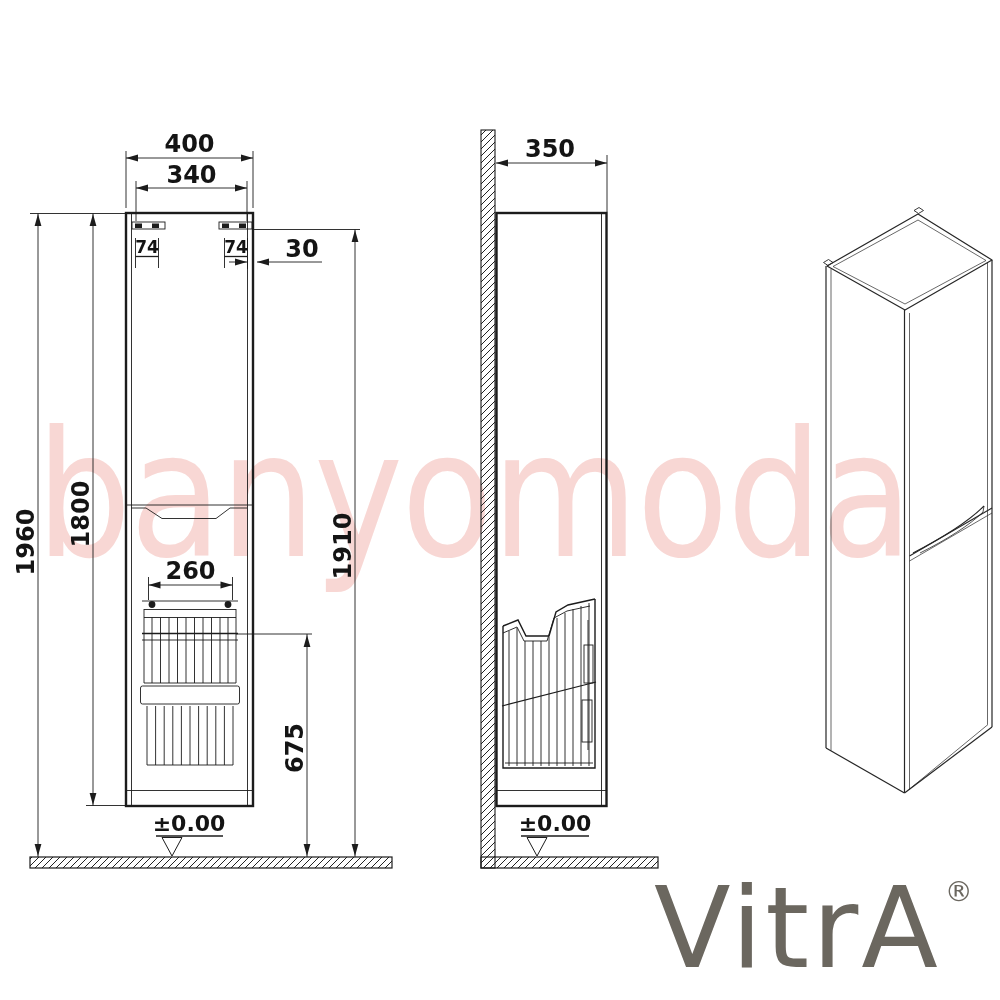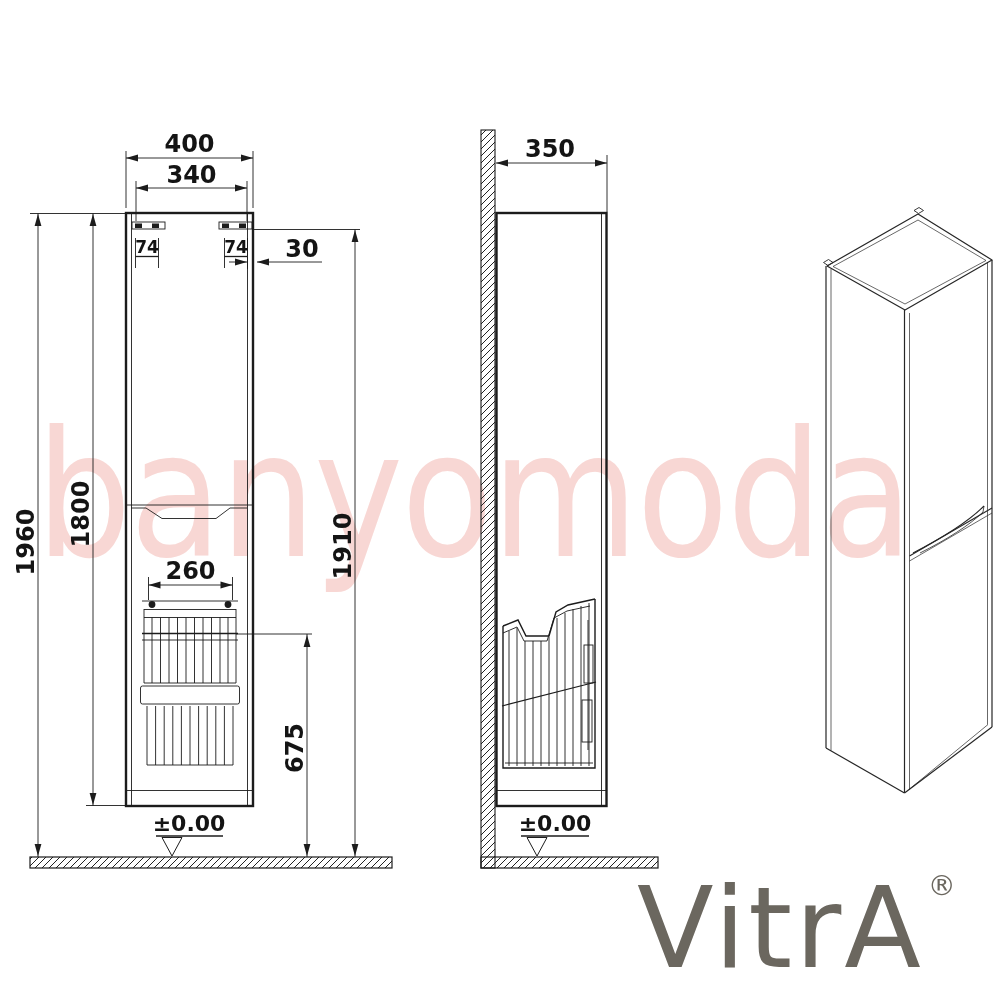--- a/index.html
+++ b/index.html
@@ -8,21 +8,21 @@
   .watermark{position:absolute;left:36px;top:408px;font-size:175px;line-height:1;
              letter-spacing:-2px;color:#f8d7d4;white-space:nowrap;z-index:0;
              transform:scaleX(0.86);transform-origin:left top;font-weight:normal;
              user-select:none;}
   svg.drawing{position:absolute;left:0;top:0;z-index:1;}
   .dim{font-family:"DejaVu Sans",sans-serif;font-weight:bold;fill:#141414;stroke:none;
        text-anchor:middle;}
   .dim-main{font-size:24px;}
   .dim-small{font-size:17px;}
   .dim-datum{font-size:22px;}
-  .logo{position:absolute;left:637px;top:872px;z-index:2;display:flex;align-items:flex-start;
+  .logo{position:absolute;left:654px;top:872px;z-index:2;display:flex;align-items:center;
         color:#6b675f;}
   .logo-text{font-size:112px;line-height:1;letter-spacing:3px;font-weight:normal;}
   .logo-reg{font-size:28px;line-height:1;margin-left:4px;margin-bottom:72px;}
 </style>
 </head>
 <body>
 
 <div class="canvas">
 
   <div class="watermark">banyomoda</div>

